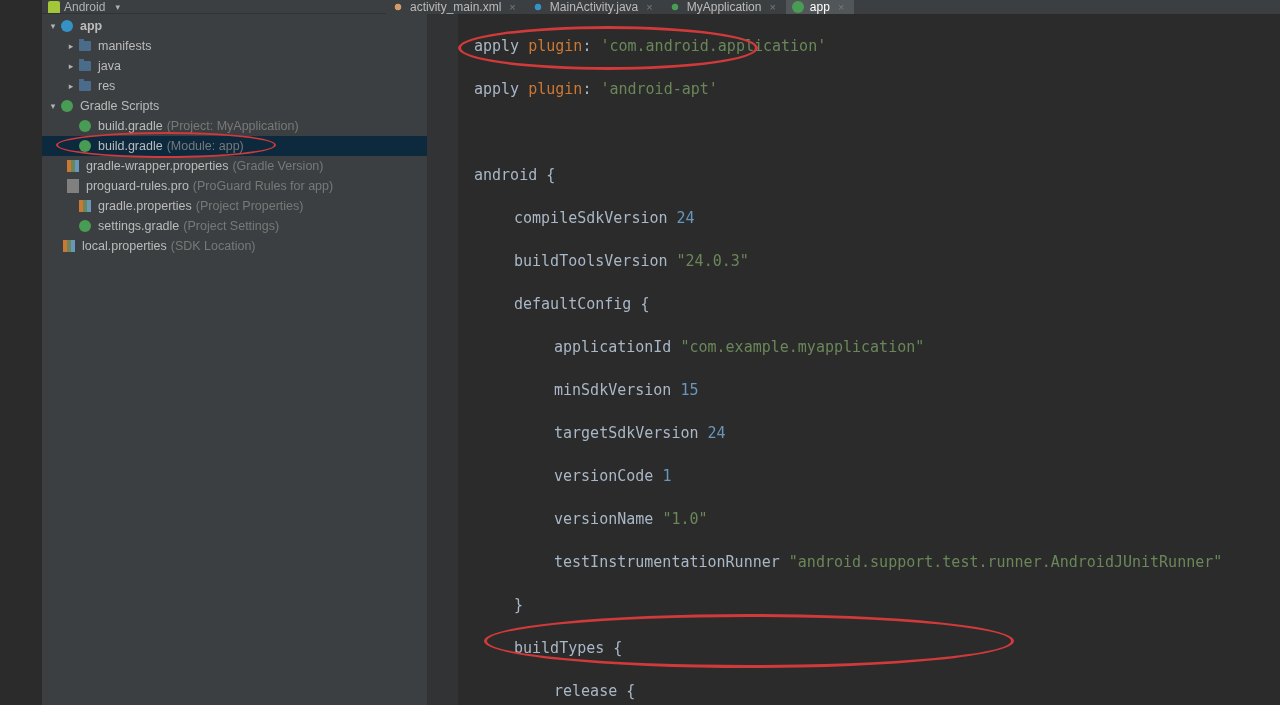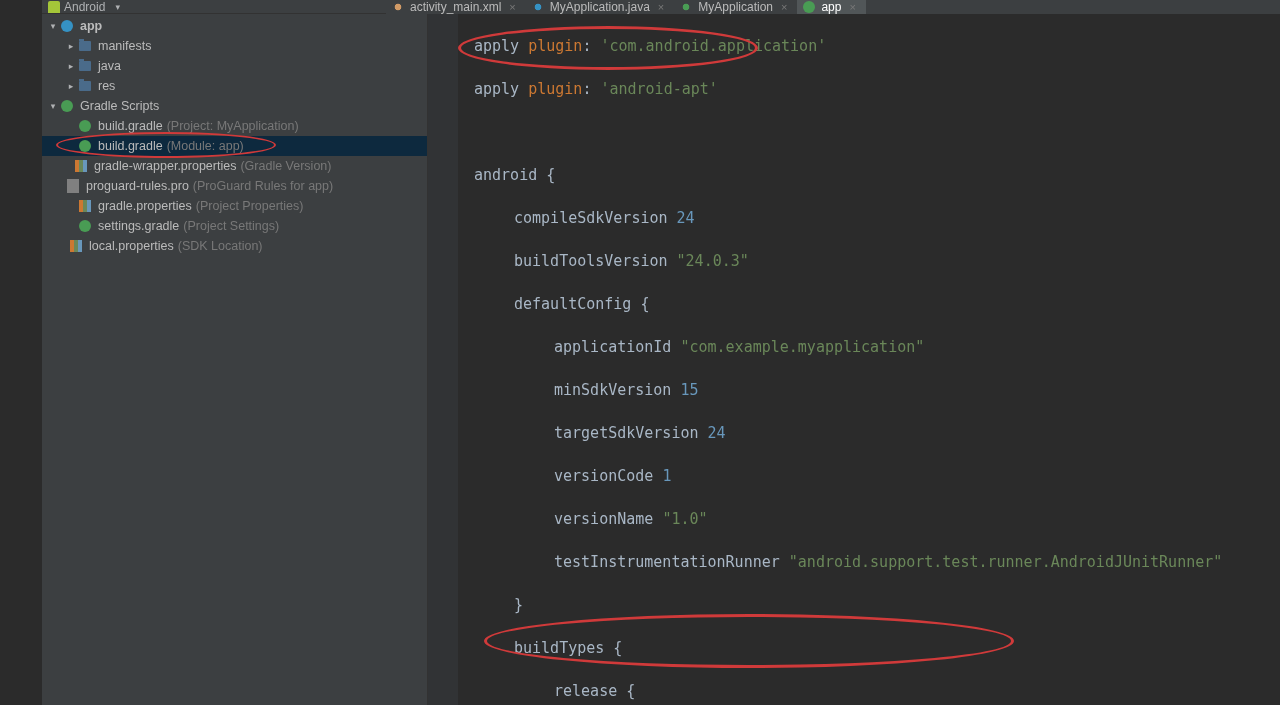--- a/index.html
+++ b/index.html
@@ -100,21 +100,21 @@
           <span class="node-hint">(Project: MyApplication)</span>
         </div>
         <div class="tree-node selected" style="padding-left:36px;position:relative">
           <span class="node-icon">
               <span class="gradle-node-icon"></span>
             </span>
           <span class="node-label">build.gradle</span>
           <span class="node-hint">(Module: app)</span>
           <div class="highlight-ellipse" style="left:14px;top:-4px;width:220px;height:26px;border-width:2px"></div>
         </div>
-        <div class="tree-node" style="padding-left:32px">
+        <div class="tree-node" style="padding-left:24px">
           <span class="node-icon">
               <span class="prop-icon"></span>
             </span>
           <span class="node-label">gradle-wrapper.properties</span>
           <span class="node-hint">(Gradle Version)</span>
         </div>
         <div class="tree-node" style="padding-left:24px">
           <span class="node-icon">
               <span style="width:12px;height:14px;background:#808080"></span>
             </span>
@@ -128,21 +128,21 @@
           <span class="node-label">gradle.properties</span>
           <span class="node-hint">(Project Properties)</span>
         </div>
         <div class="tree-node" style="padding-left:36px">
           <span class="node-icon">
               <span class="gradle-node-icon"></span>
             </span>
           <span class="node-label">settings.gradle</span>
           <span class="node-hint">(Project Settings)</span>
         </div>
-        <div class="tree-node" style="padding-left:27px">
+        <div class="tree-node" style="padding-left:20px">
           <span class="node-icon">
               <span class="prop-icon"></span>
             </span>
           <span class="node-label">local.properties</span>
           <span class="node-hint">(SDK Location)</span>
         </div>
       </div>
     </div>
 
     <div class="editor">
@@ -194,21 +194,21 @@
 
 <div style="position:absolute;top:0;left:0;width:1280px;height:14px"></div>
 <div style="position:absolute;top:0;left:386px;right:0;height:14px;background:#3c3f41;display:flex;align-items:center">
   <div class="tab" style="height:14px">
       <span class="icon icon-xml"></span>
       <span>activity_main.xml</span>
       <span class="close">×</span>
     </div>
   <div class="tab" style="height:14px">
       <span class="icon icon-java"></span>
-      <span>MyApplication.java</span>
+      <span>MainActivity.java</span>
       <span class="close">×</span>
     </div>
   <div class="tab" style="height:14px">
       <span class="icon icon-app"></span>
       <span>MyApplication</span>
       <span class="close">×</span>
     </div>
   <div class="tab active" style="height:14px">
       <span class="icon icon-gradle"></span>
       <span>app</span>

